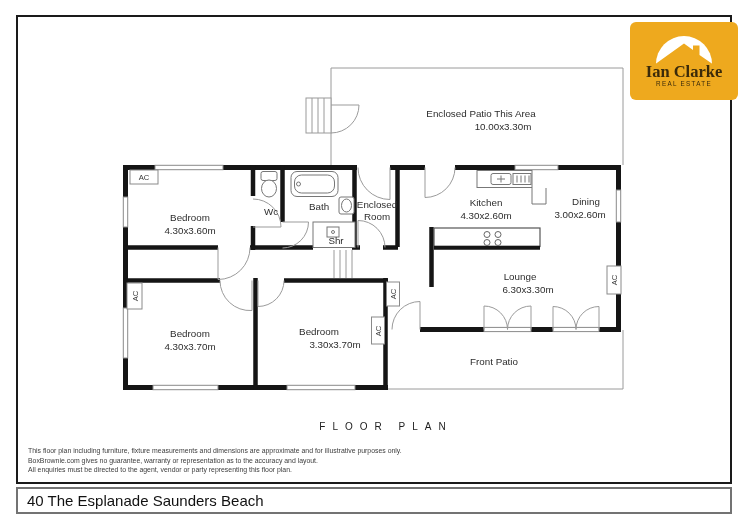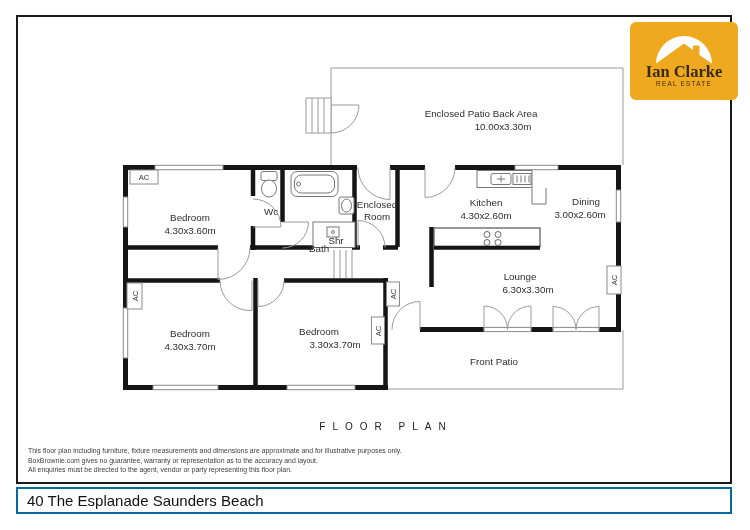--- a/index.html
+++ b/index.html
@@ -1,19 +1,19 @@
 <!DOCTYPE html>
 <html><head>
 <meta charset="utf-8">
 <style>
   html,body{margin:0;padding:0;background:#ffffff;}
   body{width:750px;height:530px;overflow:hidden;font-family:"Liberation Sans",sans-serif;}
   .page{position:relative;width:750px;height:530px;background:#fff;}
   .frame{position:absolute;left:16px;top:15px;width:716px;height:469px;border:2px solid #1a1a1a;box-sizing:border-box;background:#fff;}
-  .footer-bar{position:absolute;left:16px;top:487px;width:716px;height:27px;border:2px solid #0369a1;box-sizing:border-box;background:#fff;}
+  .footer-bar{position:absolute;left:16px;top:487px;width:716px;height:27px;border:2px solid #737373;box-sizing:border-box;background:#fff;}
   .footer-bar .addr{position:absolute;left:9px;top:0;line-height:23px;font-size:15px;color:#111;}
   .plan-svg{position:absolute;left:0;top:0;}
   .lbl{position:absolute;transform:translate(-50%,-50%);font-size:9.8px;color:#2d2d2d;white-space:nowrap;text-align:center;line-height:1.25;}
   .lbl.wrap{white-space:normal;width:48px;}
   .ac{position:absolute;transform:translate(-50%,-50%);font-size:7.6px;color:#333;white-space:nowrap;}
   .ac.rot{transform:translate(-50%,-50%) rotate(-90deg);}
   .plan-title{position:absolute;left:386px;top:426px;transform:translate(-50%,-50%);font-size:10px;letter-spacing:7px;color:#1c1c1c;}
   .disclaimer{position:absolute;left:28px;top:446px;font-size:6.9px;color:#3c3c3c;line-height:1.4;}
   .logo{position:absolute;left:630px;top:22px;width:108px;height:78px;background:#EEA91E;border-radius:6px;overflow:hidden;}
   .logo .nm{position:absolute;left:0;top:40px;width:100%;text-align:center;font-family:"Liberation Serif",serif;font-weight:bold;font-size:16.5px;color:#3A2A0A;}
@@ -112,28 +112,28 @@
 
     <g fill="#ffffff" stroke="#8a8a8a" stroke-width="1">
       <rect x="130" y="170" width="28" height="14"></rect>
       <rect x="127" y="283" width="15" height="26"></rect>
       <rect x="607" y="266" width="14" height="28"></rect>
       <rect x="386.5" y="282" width="13" height="24"></rect>
       <rect x="371.5" y="317" width="13" height="27"></rect>
     </g>
   </svg>
 
-  <div class="lbl" style="left:481px;top:114px;">Enclosed Patio Back Area</div>
+  <div class="lbl" style="left:481px;top:114px;">Enclosed Patio This Area</div>
   <div class="lbl" style="left:503px;top:127px;">10.00x3.30m</div>
 
   <div class="lbl" style="left:190px;top:218px;">Bedroom</div>
   <div class="lbl" style="left:190px;top:231px;">4.30x3.60m</div>
 
   <div class="lbl" style="left:271px;top:212px;">Wc</div>
-  <div class="lbl" style="left:319px;top:207px;margin-top:42px;">Bath</div>
+  <div class="lbl" style="left:319px;top:207px;">Bath</div>
   <div class="lbl" style="left:336px;top:241px;">Shr</div>
   <div class="lbl wrap" style="left:377px;top:211px;">Enclosed Room</div>
 
   <div class="lbl" style="left:486px;top:203px;">Kitchen</div>
   <div class="lbl" style="left:486px;top:216px;">4.30x2.60m</div>
 
   <div class="lbl" style="left:580px;top:202px;padding-left:12px;">Dining</div>
   <div class="lbl" style="left:580px;top:215px;">3.00x2.60m</div>
 
   <div class="lbl" style="left:520px;top:277px;">Lounge</div>

